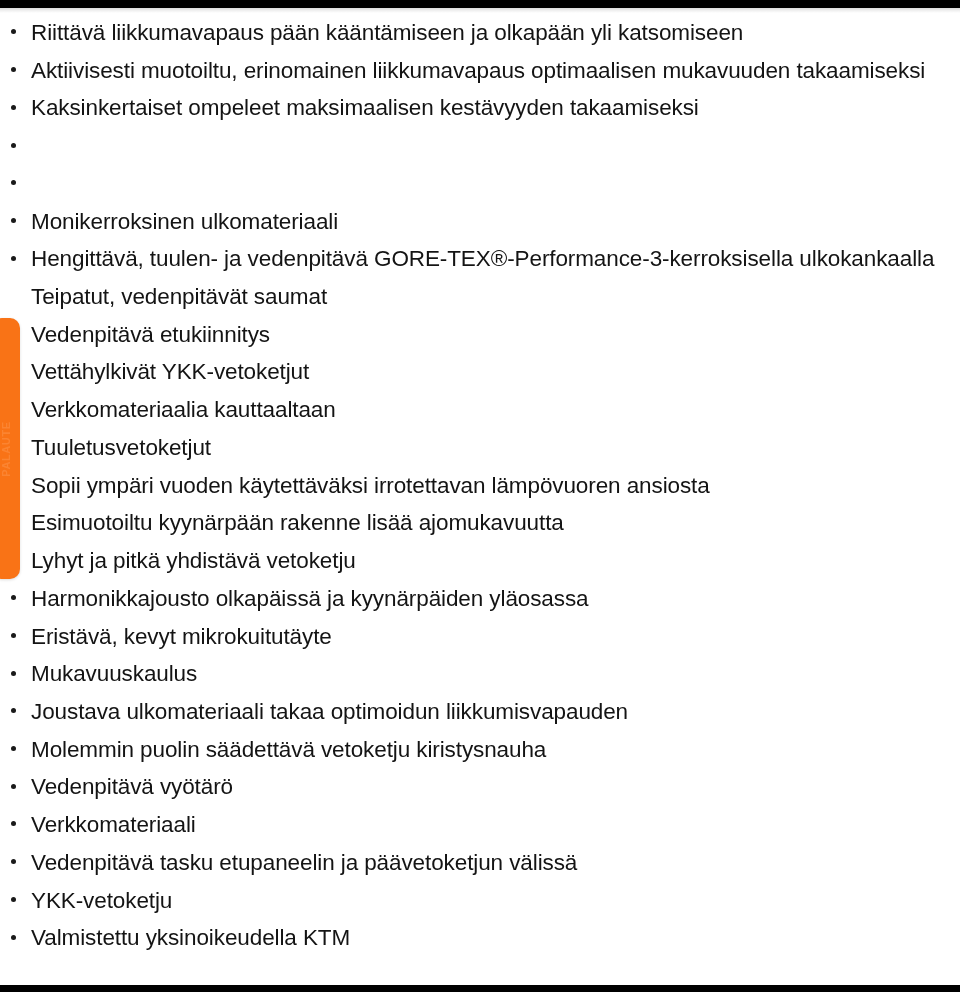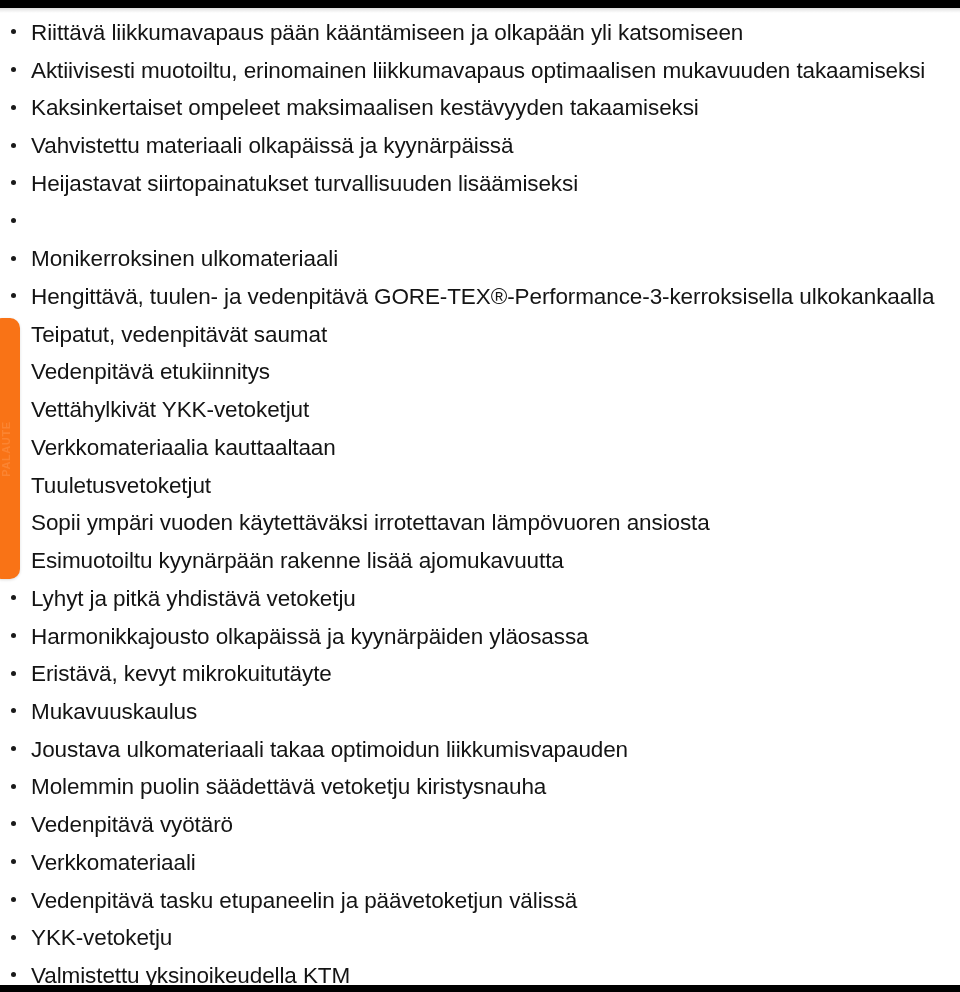--- a/index.html
+++ b/index.html
@@ -130,22 +130,21 @@
 
 <div id="screen">
 
   <div class="bar-top"></div>
   <div class="top-hairline"></div>
 
   <ul class="feature-list" id="feature-list">
       <li class="feature-item"><span class="bullet"></span><span class="feature-text">Riittävä liikkumavapaus pään kääntämiseen ja olkapään yli katsomiseen</span></li>
       <li class="feature-item"><span class="bullet"></span><span class="feature-text">Aktiivisesti muotoiltu, erinomainen liikkumavapaus optimaalisen mukavuuden takaamiseksi</span></li>
       <li class="feature-item"><span class="bullet"></span><span class="feature-text">Kaksinkertaiset ompeleet maksimaalisen kestävyyden takaamiseksi</span></li>
-      <li class="feature-item"><span class="bullet"></span><span class="feature-text">Vahvistettu materiaali olkapäissä ja kyynärpäissä</span></li>
-      <li class="feature-item"><span class="bullet"></span><span class="feature-text">Heijastavat siirtopainatukset turvallisuuden lisäämiseksi</span></li>
+      <li class="feature-item"><span class="bullet"></span></li>
       <li class="feature-item"><span class="bullet"></span></li>
       <li class="feature-item"><span class="bullet"></span><span class="feature-text">Monikerroksinen ulkomateriaali</span></li>
       <li class="feature-item"><span class="bullet"></span><span class="feature-text">Hengittävä, tuulen- ja vedenpitävä GORE-TEX®-Performance-3-kerroksisella ulkokankaalla</span></li>
       <li class="feature-item"><span class="feature-text">Teipatut, vedenpitävät saumat</span></li>
       <li class="feature-item"><span class="feature-text">Vedenpitävä etukiinnitys</span></li>
       <li class="feature-item"><span class="feature-text">Vettähylkivät YKK-vetoketjut</span></li>
       <li class="feature-item"><span class="feature-text">Verkkomateriaalia kauttaaltaan</span></li>
       <li class="feature-item"><span class="feature-text">Tuuletusvetoketjut</span></li>
       <li class="feature-item"><span class="feature-text">Sopii ympäri vuoden käytettäväksi irrotettavan lämpövuoren ansiosta</span></li>
       <li class="feature-item"><span class="feature-text">Esimuotoiltu kyynärpään rakenne lisää ajomukavuutta</span></li>

